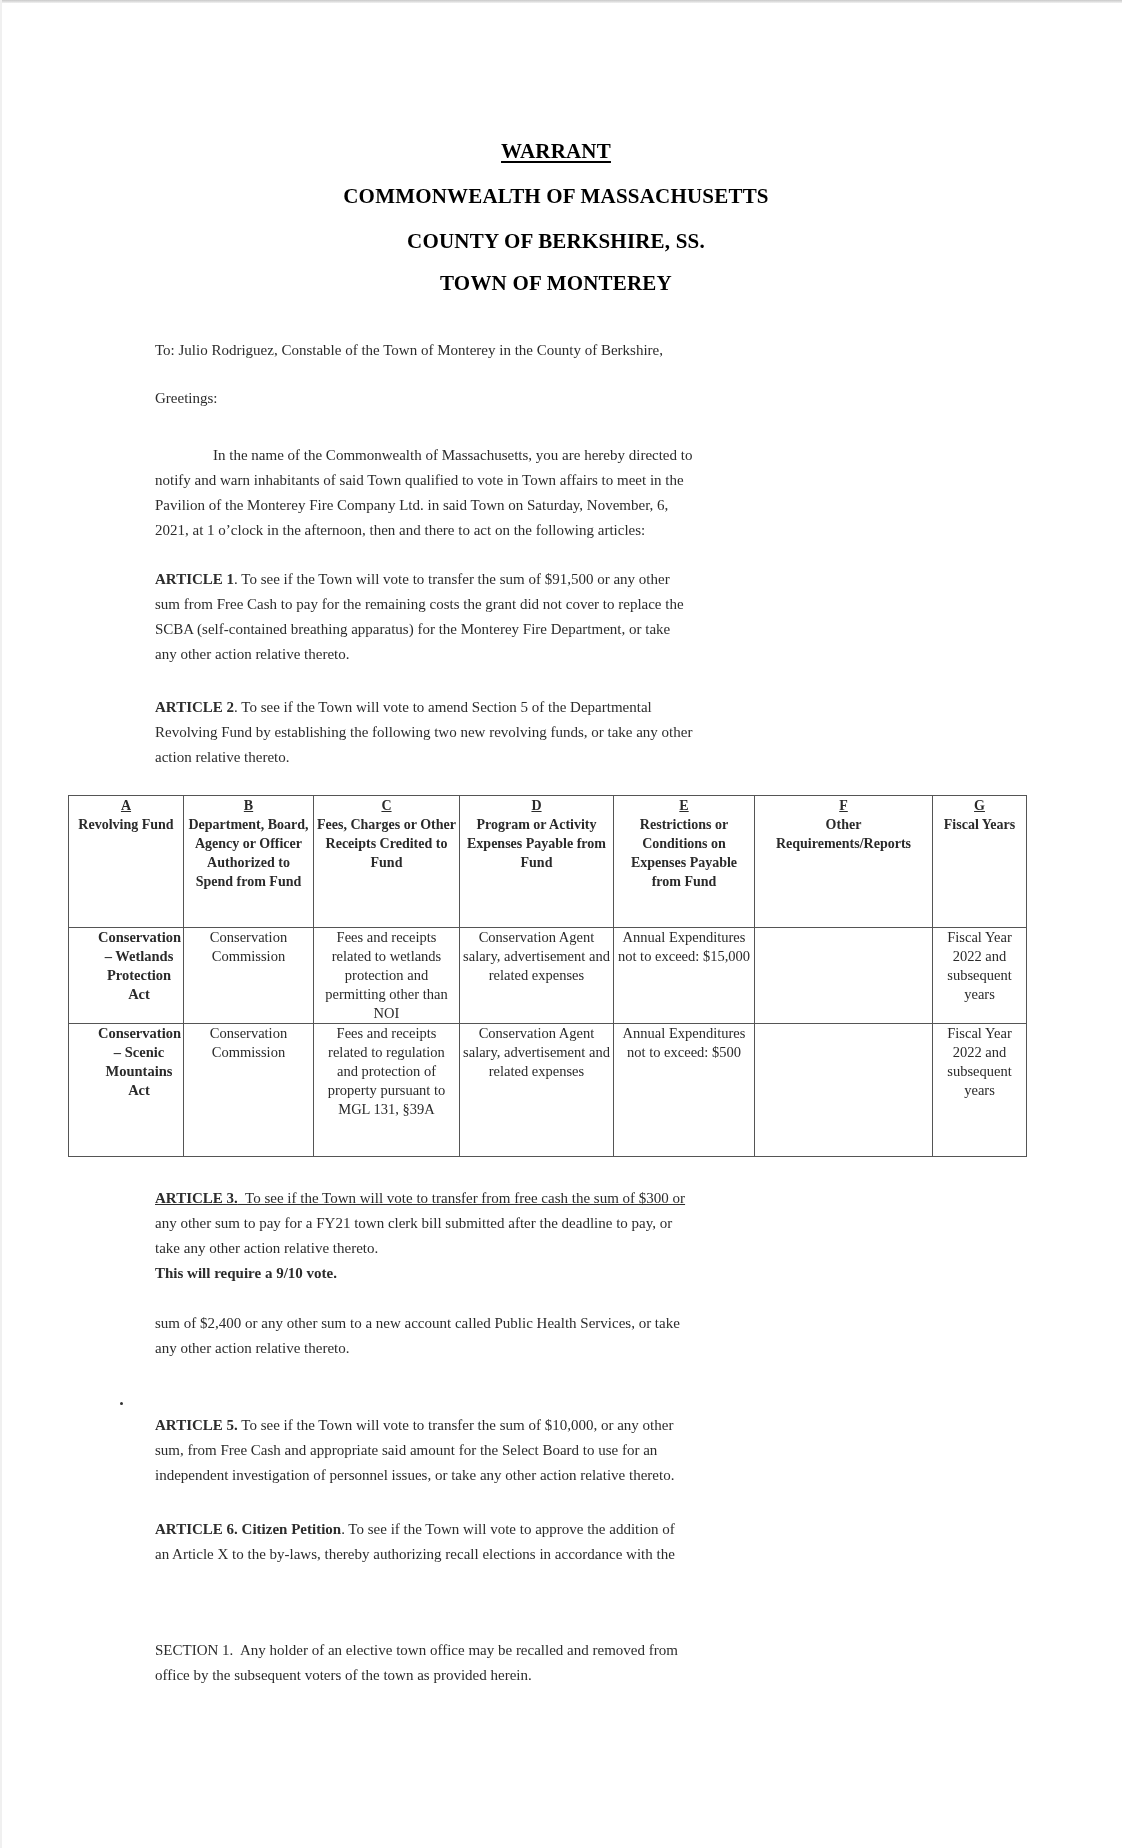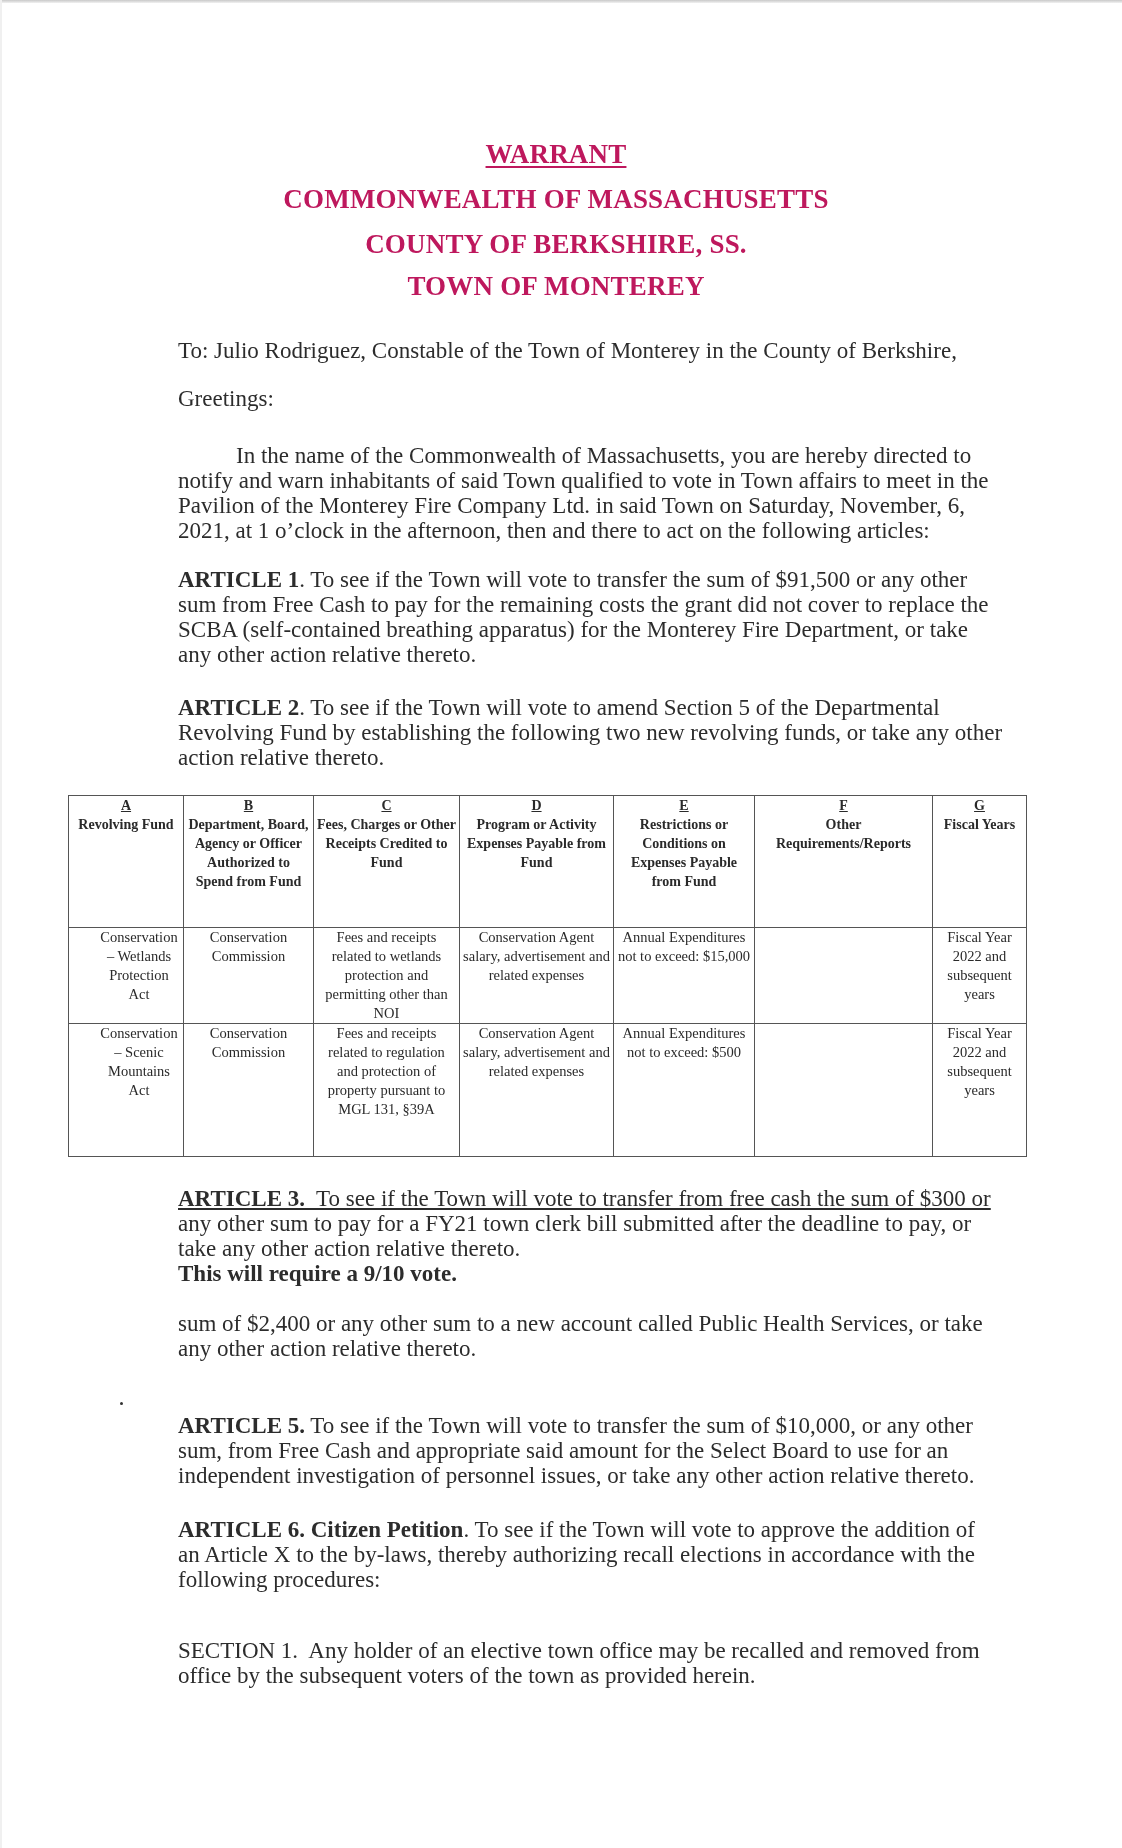--- a/index.html
+++ b/index.html
@@ -6,45 +6,45 @@
   body {
     width: 1122px; height: 1848px; position: relative; overflow: hidden;
     background: #ffffff; color: #2a2a2a;
     font-family: "Liberation Serif", "DejaVu Serif", serif;
   }
   .scan-top { position: absolute; left: 0; top: 0; width: 1122px; height: 3px; background: linear-gradient(#c9c9c9, #f1f1f1); }
   .scan-left { position: absolute; left: 0; top: 0; width: 2px; height: 1848px; background: #f0f0f0; }
   .speck { position: absolute; width: 3px; height: 3px; border-radius: 50%; background: #333; }
   .heading {
     position: absolute; left: 0; width: 1112px; text-align: center;
-    font-weight: bold; font-size: 27px; letter-spacing: 0.2px; color: #be185d;
+    font-weight: bold; font-size: 21px; letter-spacing: 0.2px; color: #000000;
   }
   .heading.u span { text-decoration: underline; text-decoration-thickness: 2px; text-underline-offset: 3px; }
   .para {
-    position: absolute; left: 178px; width: 805px;
-    font-size: 23px; line-height: 25px; color: #2c2c2c;
+    position: absolute; left: 155px; width: 805px;
+    font-size: 15px; line-height: 25px; color: #2c2c2c;
   }
   .para .lbl { font-weight: bold; }
   .line { display: block; white-space: nowrap; }
   .bold { font-weight: bold; }
 
   table.rf {
     position: absolute; left: 68px; top: 795px; width: 958px;
     border-collapse: collapse; table-layout: fixed;
     font-size: 14.5px; line-height: 19px; color: #2a2a2a;
   }
   table.rf td, table.rf th {
     border: 1.5px solid #555; vertical-align: top; text-align: center;
     padding: 0 3px; overflow: hidden;
   }
   table.rf th { font-weight: bold; height: 131px; font-size: 14px; }
   table.rf th .col-letter { display: block; text-decoration: underline; }
   table.rf tr.r1 td { height: 95px; }
   table.rf tr.r2 td { height: 132px; }
-  table.rf td.fundname { font-weight: normal; padding-left: 29px; }
+  table.rf td.fundname { font-weight: bold; padding-left: 29px; }
 </style>
 </head>
 <body>
 
 <div class="scan-top"></div>
 <div class="scan-left"></div>
 <div class="speck" style="left:120px; top:1402px;"></div>
 
 <div class="heading u" style="top:139px;"><span>WARRANT</span></div>
 <div class="heading" style="top:184px;">COMMONWEALTH OF MASSACHUSETTS</div>
@@ -129,19 +129,18 @@
 
 <div class="para" style="top:1413px;">
   <span class="line" style="white-space:pre;"><span class="lbl">ARTICLE 5.</span><span> To see if the Town will vote to transfer the sum of $10,000, or any other</span></span>
   <span class="line">sum, from Free Cash and appropriate said amount for the Select Board to use for an</span>
   <span class="line">independent investigation of personnel issues, or take any other action relative thereto.</span>
 </div>
 
 <div class="para" style="top:1517px;">
   <span class="line"><span class="lbl">ARTICLE 6</span><span class="lbl">. Citizen Petition</span><span>. To see if the Town will vote to approve the addition of</span></span>
   <span class="line">an Article X to the by-laws, thereby authorizing recall elections in accordance with the</span>
-  <span class="line">following procedures:</span>
 </div>
 
 <div class="para" style="top:1622px;margin-top:16px;">
   <span class="line" style="white-space:pre;">SECTION 1.  Any holder of an elective town office may be recalled and removed from</span>
   <span class="line">office by the subsequent voters of the town as provided herein.</span>
 </div>
 
 </body></html>

